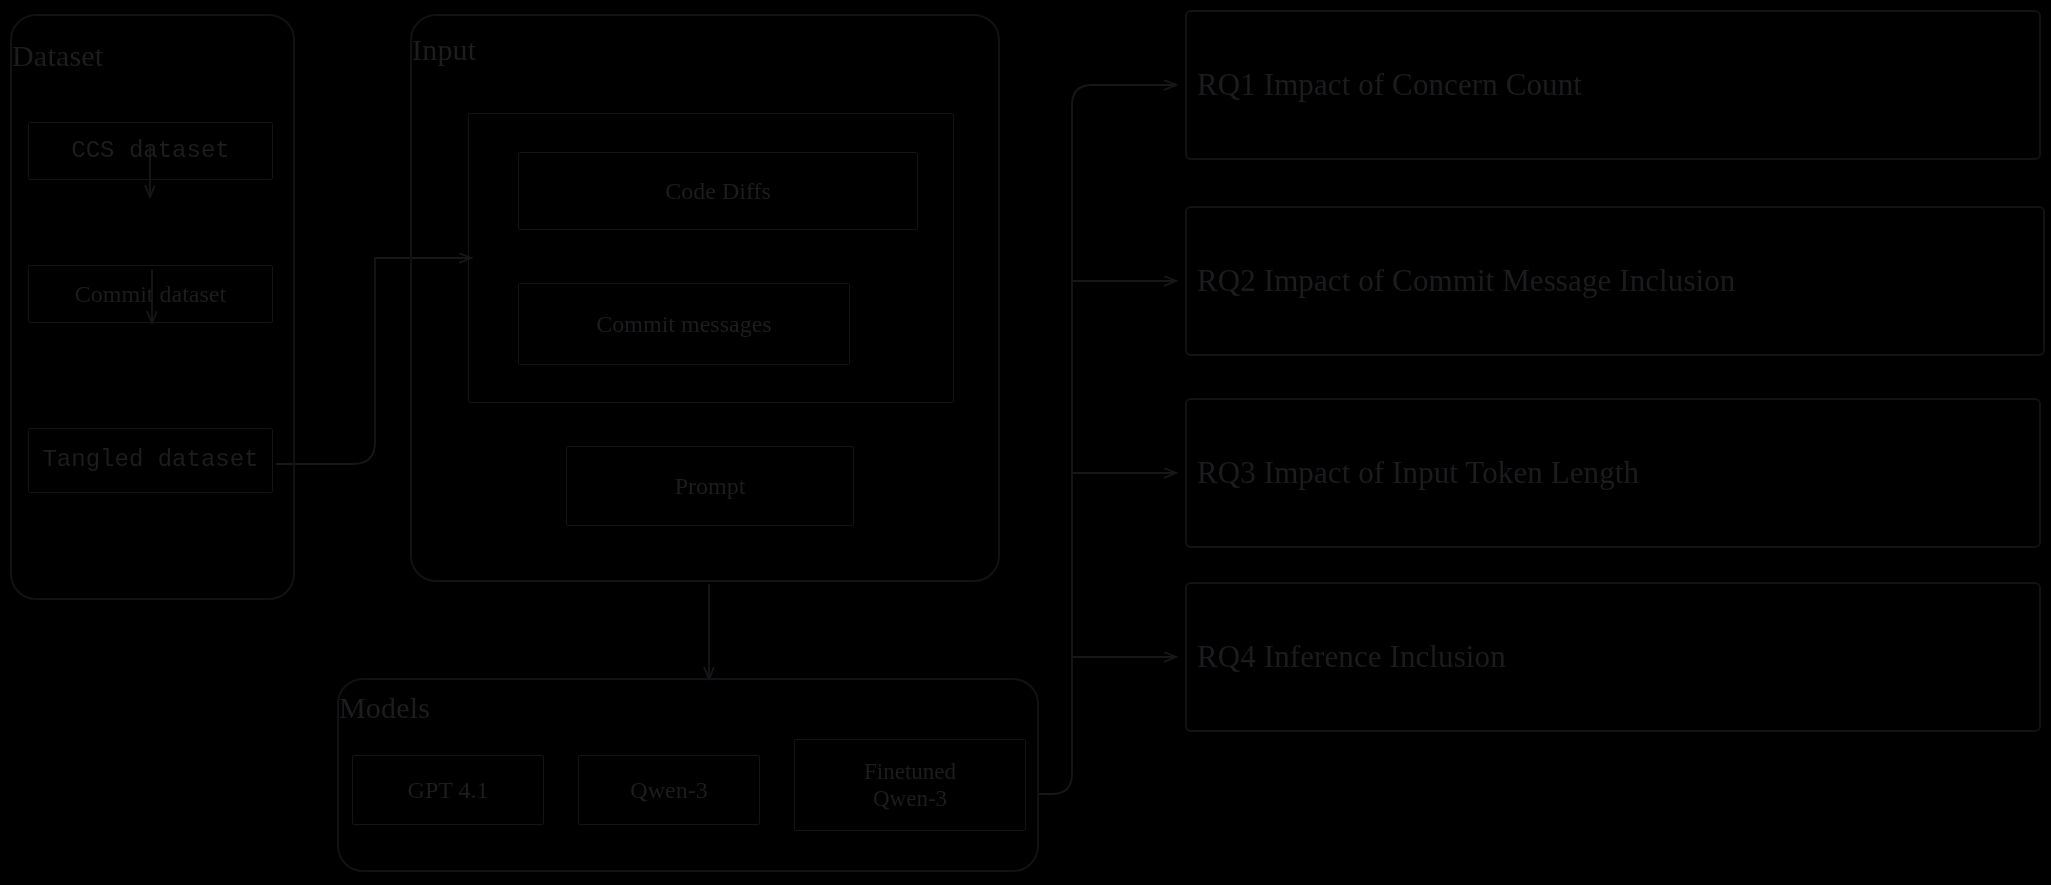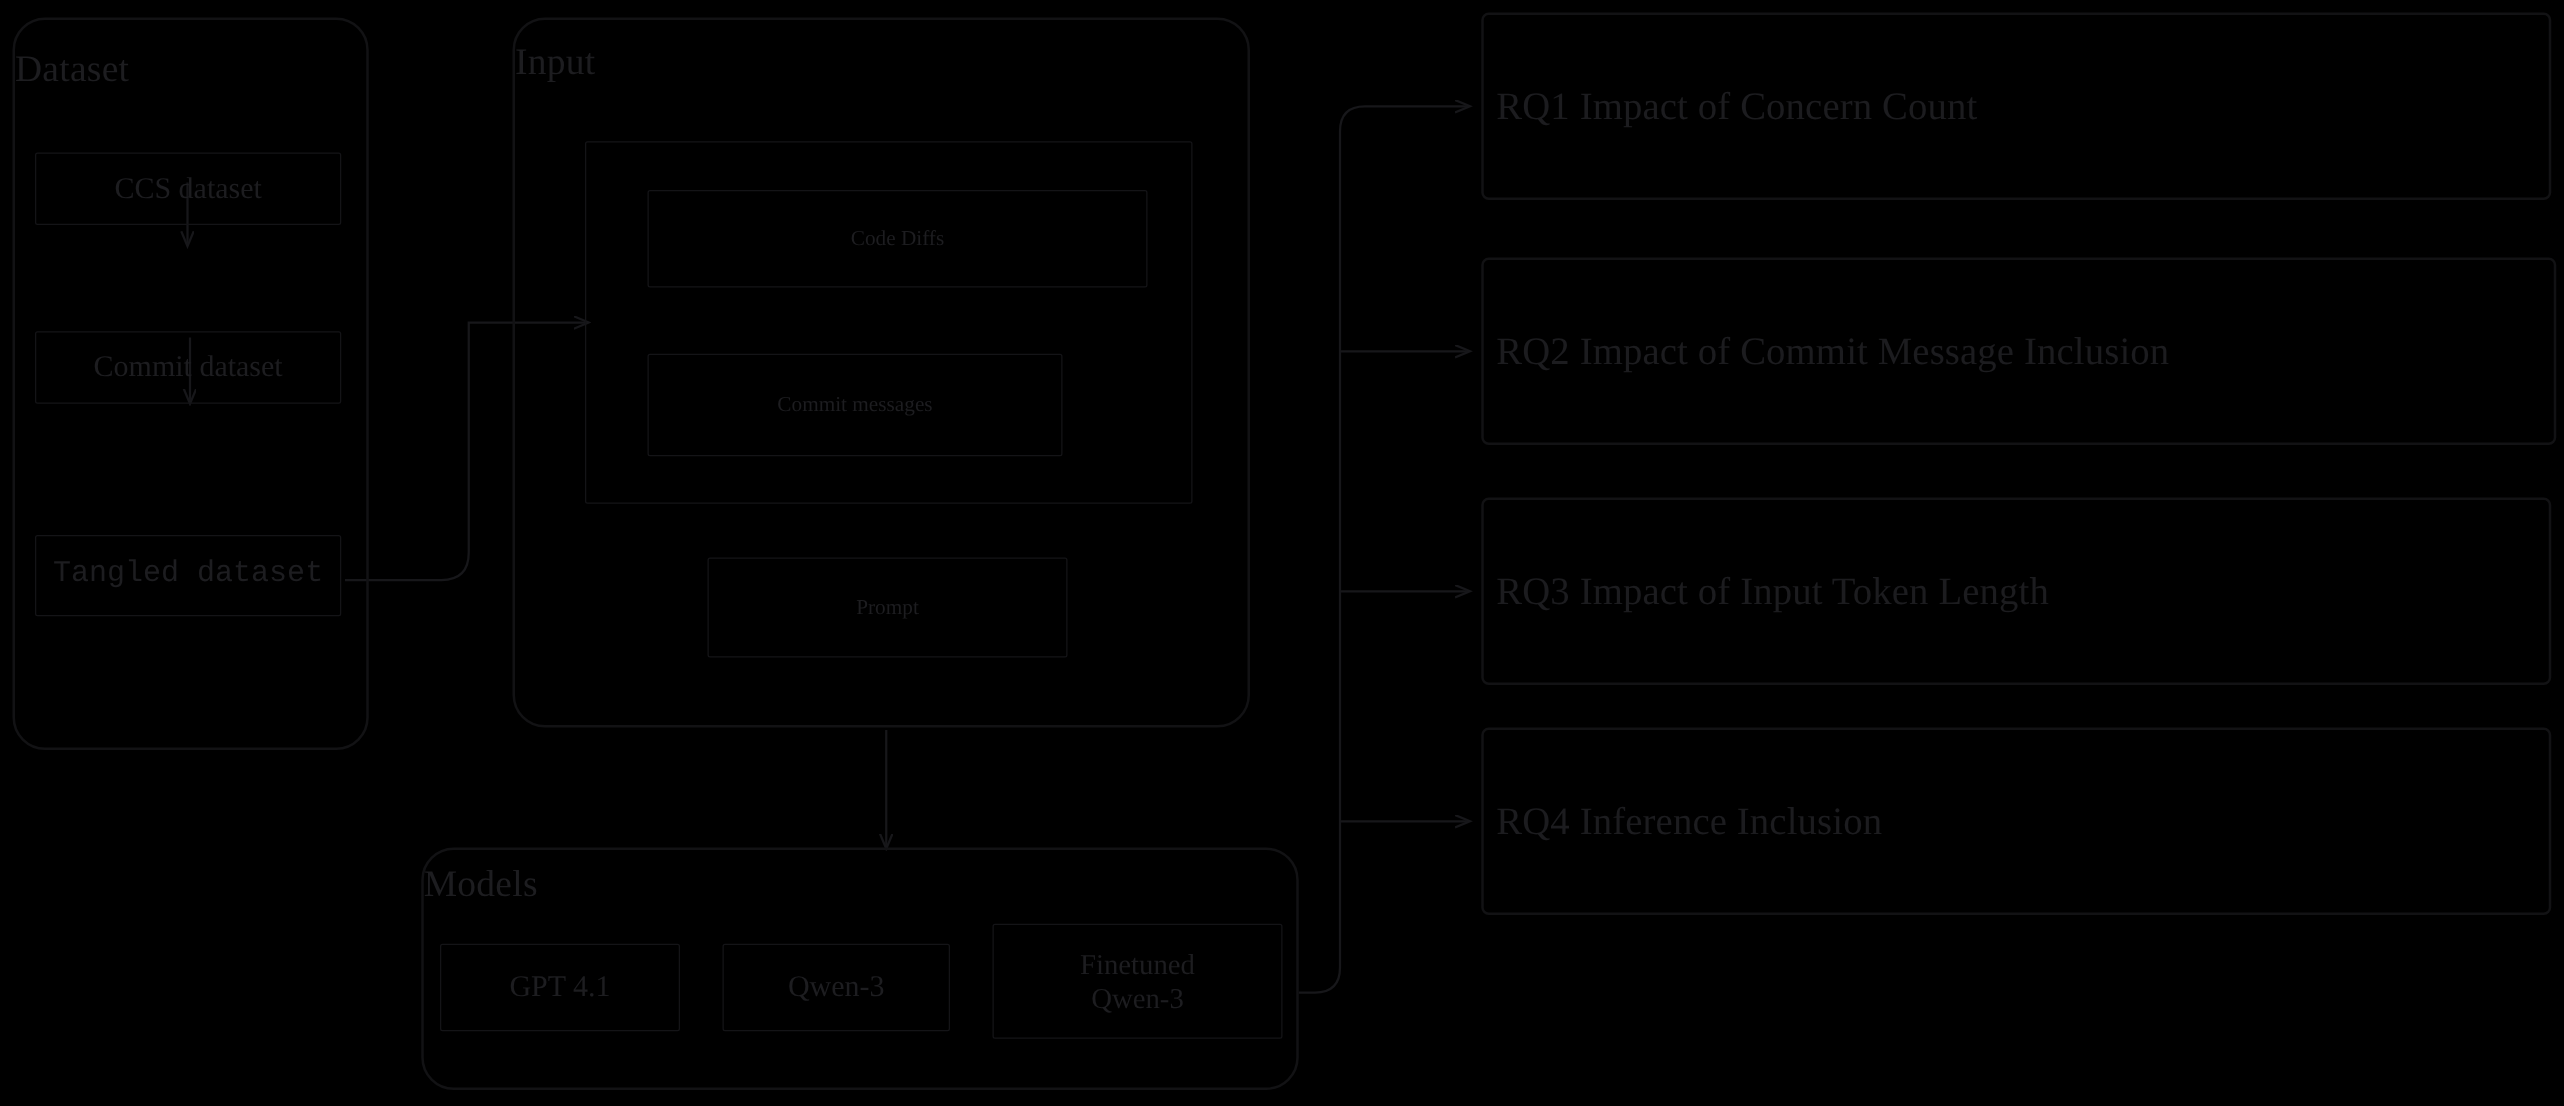--- a/index.html
+++ b/index.html
@@ -67,21 +67,21 @@
     font-size: 31px;
     color: #1c1c1f;
     letter-spacing: 0.1px;
   }
   .box-label {
     display: block;
     white-space: pre-line;
   }
   .sz-23 { font-size: 23px; }
   .sz-24 { font-size: 24px; }
-  .sz-26 { font-size: 17px; }
+  .sz-26 { font-size: 24px; }
 </style>
 </head>
 <body>
 
 <div id="diagram-root">
 
   <svg class="edges" viewBox="0 0 2051 885" xmlns="http://www.w3.org/2000/svg">
     <defs>
       <marker id="arrowhead" markerWidth="14" markerHeight="14" refX="11" refY="5" orient="auto" markerUnits="userSpaceOnUse">
         <path d="M0,0 L12,5 L0,10" fill="none" stroke="#17171a" stroke-width="1.8"></path>
@@ -98,21 +98,21 @@
 
     <path d="M1039,794 L1052,794 Q1072,794 1072,774 L1072,105 Q1072,85 1092,85 L1175,85" fill="none" stroke="#17171a" stroke-width="1.8" marker-end="url(#arrowhead)"></path>
     <path d="M1072,281 Q1072,281 1092,281 L1175,281" fill="none" stroke="#17171a" stroke-width="1.8" marker-end="url(#arrowhead)"></path>
     <path d="M1072,473 L1092,473 L1175,473" fill="none" stroke="#17171a" stroke-width="1.8" marker-end="url(#arrowhead)"></path>
     <path d="M1072,657 L1092,657 L1175,657" fill="none" stroke="#17171a" stroke-width="1.8" marker-end="url(#arrowhead)"></path>
   </svg>
 
   <div class="node group-box" style="left:10px; top:14px; width:285px; height:586px;">
     <span class="group-title" style="top:22px;">Dataset</span>
   </div>
-  <div class="node plain-box sz-24" style="left:28px; top:122px; width:245px; height:58px;">
+  <div class="node plain-box sz-24" style="left:28px; top:122px; width:245px; height:58px;font-family:Liberation Mono, monospace;">
     <span class="box-label">CCS dataset</span>
   </div>
   <div class="node plain-box sz-24" style="left:28px; top:265px; width:245px; height:58px;">
     <span class="box-label">Commit dataset</span>
   </div>
   <div class="node plain-box sz-24" style="left:28px; top:428px; width:245px; height:65px;font-family:Liberation Mono, monospace;">
     <span class="box-label">Tangled dataset</span>
   </div>
 
   <div class="node group-box" style="left:410px; top:14px; width:590px; height:568px;">

